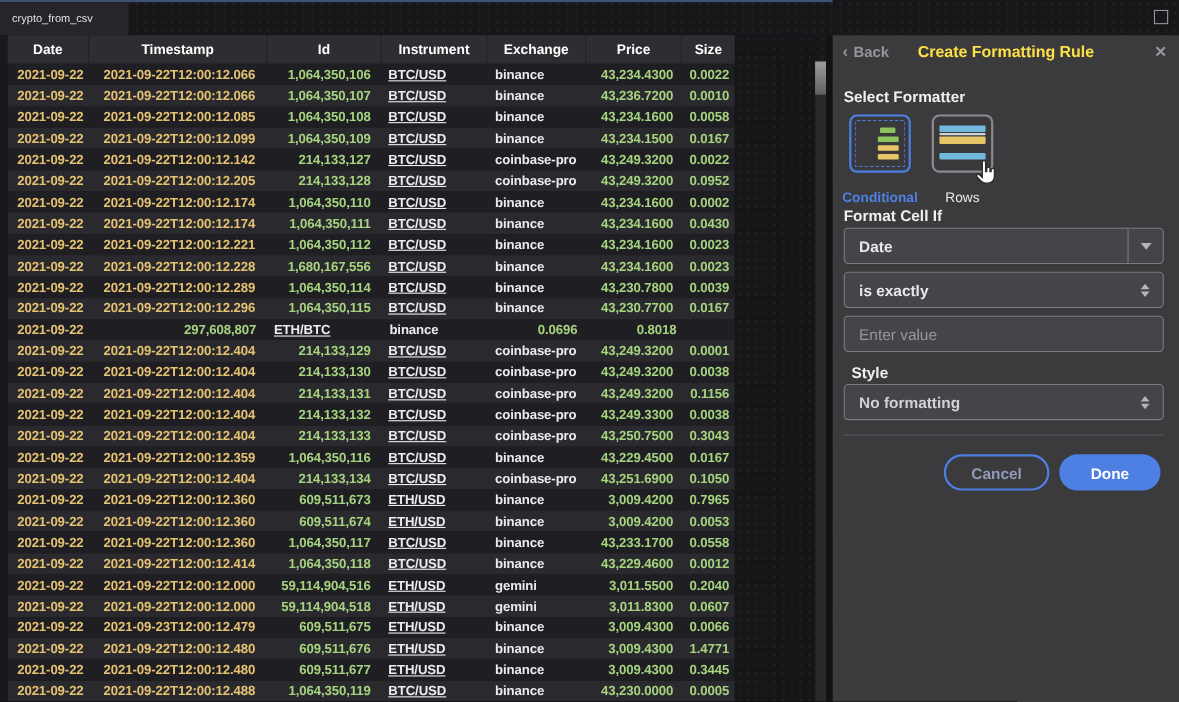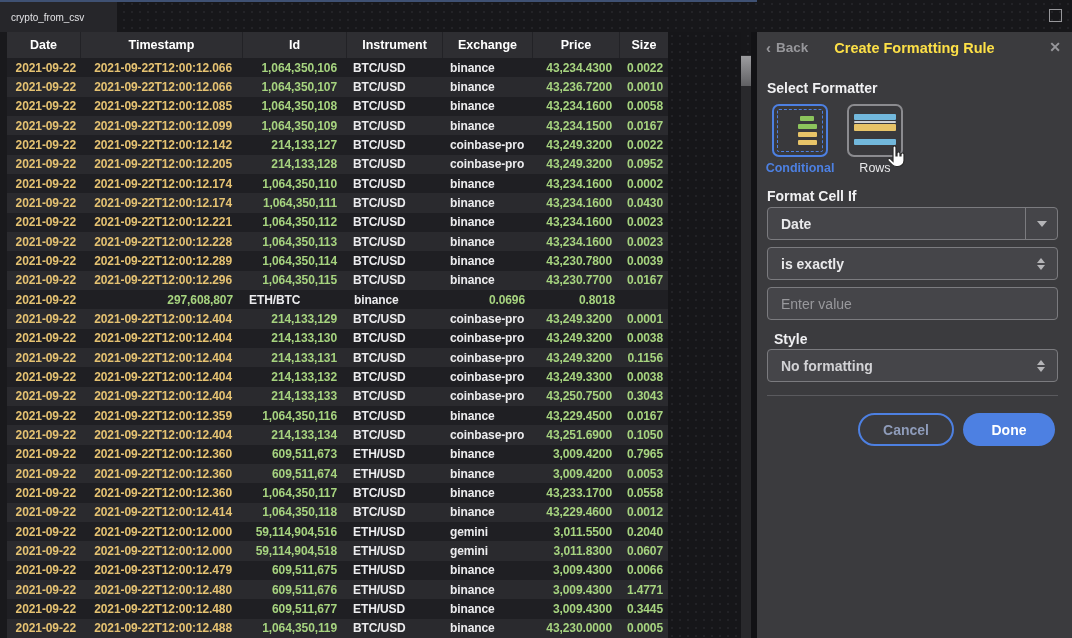--- a/index.html
+++ b/index.html
@@ -25,21 +25,21 @@
   .th:last-child{border-right:none;}
   .tbody{position:absolute;left:7px;top:58px;width:661px;height:580px;overflow:hidden;}
   .tr{display:grid;grid-template-columns:74px 162px 104px 96px 90px 87px 48px;height:19.33px;}
   .tr:nth-child(odd){background:#1f1f23;}
   .tr:nth-child(even){background:#2a2a2e;}
   .td{display:flex;align-items:center;font-size:12px;font-weight:bold;white-space:nowrap;
       overflow:hidden;box-sizing:border-box;letter-spacing:-0.1px;}
   .td.c0{justify-content:flex-end;padding-right:5px;color:var(--yellow);}
   .td.c1{justify-content:flex-end;padding-right:11px;color:var(--yellow);}
   .td.c2{justify-content:flex-end;padding-right:10px;color:var(--green);}
-  .td.c3{justify-content:flex-start;padding-left:6px;color:var(--white);}
+  .td.c3{justify-content:flex-start;padding-left:6px;color:var(--white);text-decoration:underline;}
   .td.c4{justify-content:flex-start;padding-left:7px;color:var(--white);}
   .td.c5{justify-content:flex-end;padding-right:8px;color:var(--green);}
   .td.c6{justify-content:flex-end;padding-right:5px;color:var(--green);}
 
   .void{position:absolute;left:668px;top:32px;width:73px;height:606px;background:#161619;
         background-image:radial-gradient(#222226 1px, transparent 1.2px);background-size:8px 8px;}
   .vscroll{position:absolute;left:741px;top:55px;width:10px;height:583px;background:#29292c;}
   .vthumb{position:absolute;left:0;top:1px;width:10px;height:30px;background:linear-gradient(#9d9da0,#606063);}
   .edge{position:absolute;left:751px;top:32px;width:6px;height:606px;background:#121215;}
 
@@ -55,21 +55,21 @@
   .lab-style{top:299px;margin-left:7px;}
 
   .fmt-opt{position:absolute;top:72px;width:60px;display:flex;flex-direction:column;align-items:center;}
   .fmt-cond{left:13px;}
   .fmt-rows{left:88px;}
   .fmt-icon{width:56px;height:53px;border-radius:7px;box-sizing:border-box;background:#39393c;
             display:flex;flex-direction:column;}
   .fmt-cond .fmt-icon{border:2px solid var(--accent_blue);outline:1px dashed var(--accent_blue);outline-offset:-6px;
             justify-content:center;align-items:center;}
   .fmt-rows .fmt-icon{border:2px solid #8b8b8f;padding:8px 5px 0 5px;}
-  .fmt-lbl{margin-top:4px;font-size:12.5px;white-space:nowrap;}
+  .fmt-lbl{margin-top:16px;font-size:12.5px;white-space:nowrap;}
   .fmt-cond .fmt-lbl{color:var(--accent_blue);font-weight:bold;}
   .fmt-rows .fmt-lbl{color:#e8e8ea;}
   .cbars{display:flex;flex-direction:column;align-items:center;gap:3px;transform:translateX(7px);}
   .cbar{height:5px;border-radius:1px;}
   .cb1{width:14px;background:#8cc55c;}
   .cb2{width:19px;background:#8cc55c;}
   .cb3{width:19px;background:#e8c468;}
   .cb4{width:19px;background:#e8c468;}
   .rbar{width:100%;border-radius:1px;}
   .rb-blue1{height:6px;background:#72b8dc;}
@@ -204,21 +204,21 @@
         <div class="td c1">2021-09-22T12:00:12.221</div>
         <div class="td c2">1,064,350,112</div>
         <div class="td c3">BTC/USD</div>
         <div class="td c4">binance</div>
         <div class="td c5">43,234.1600</div>
         <div class="td c6">0.0023</div>
       </div>
       <div class="tr">
         <div class="td c0">2021-09-22</div>
         <div class="td c1">2021-09-22T12:00:12.228</div>
-        <div class="td c2">1,064,350,113</div>
+        <div class="td c2">1,680,167,556</div>
         <div class="td c3">BTC/USD</div>
         <div class="td c4">binance</div>
         <div class="td c5">43,234.1600</div>
         <div class="td c6">0.0023</div>
       </div>
       <div class="tr">
         <div class="td c0">2021-09-22</div>
         <div class="td c1">2021-09-22T12:00:12.289</div>
         <div class="td c2">1,064,350,114</div>
         <div class="td c3">BTC/USD</div>

